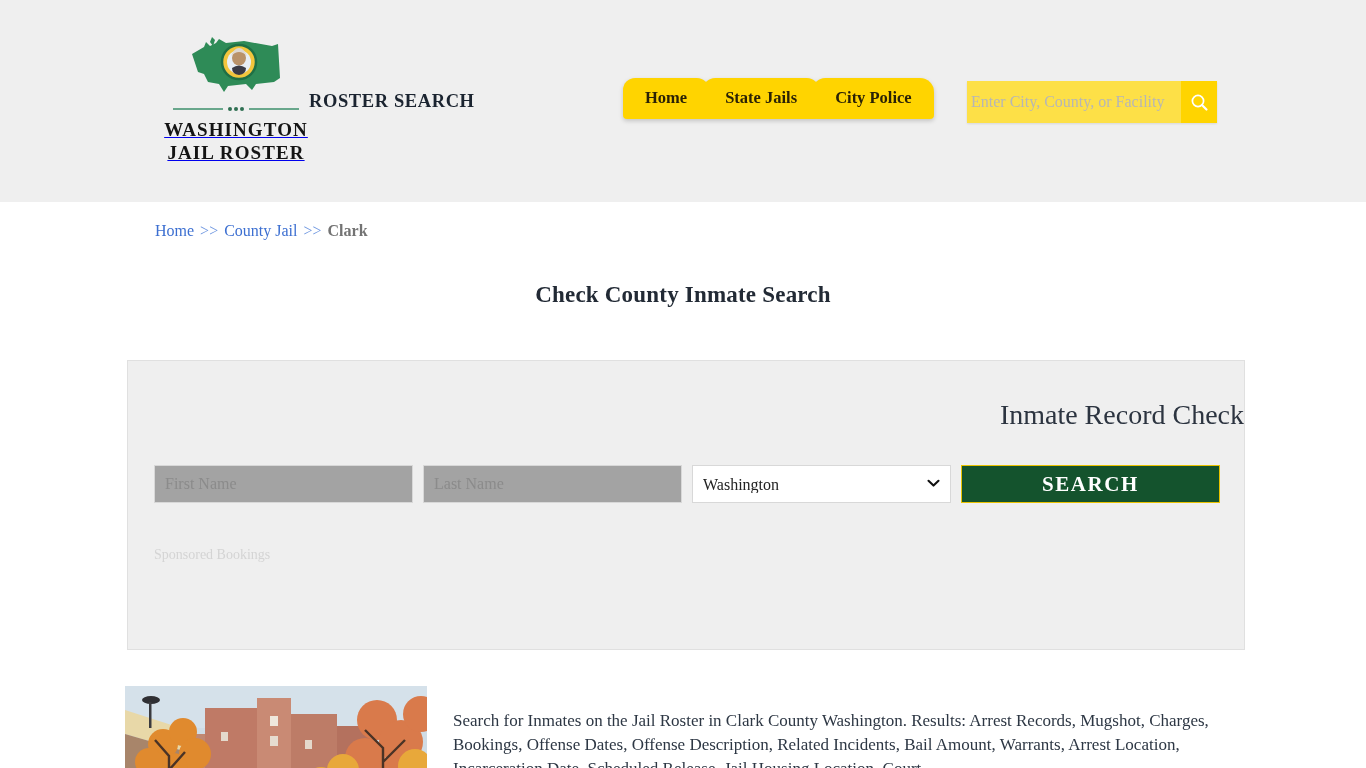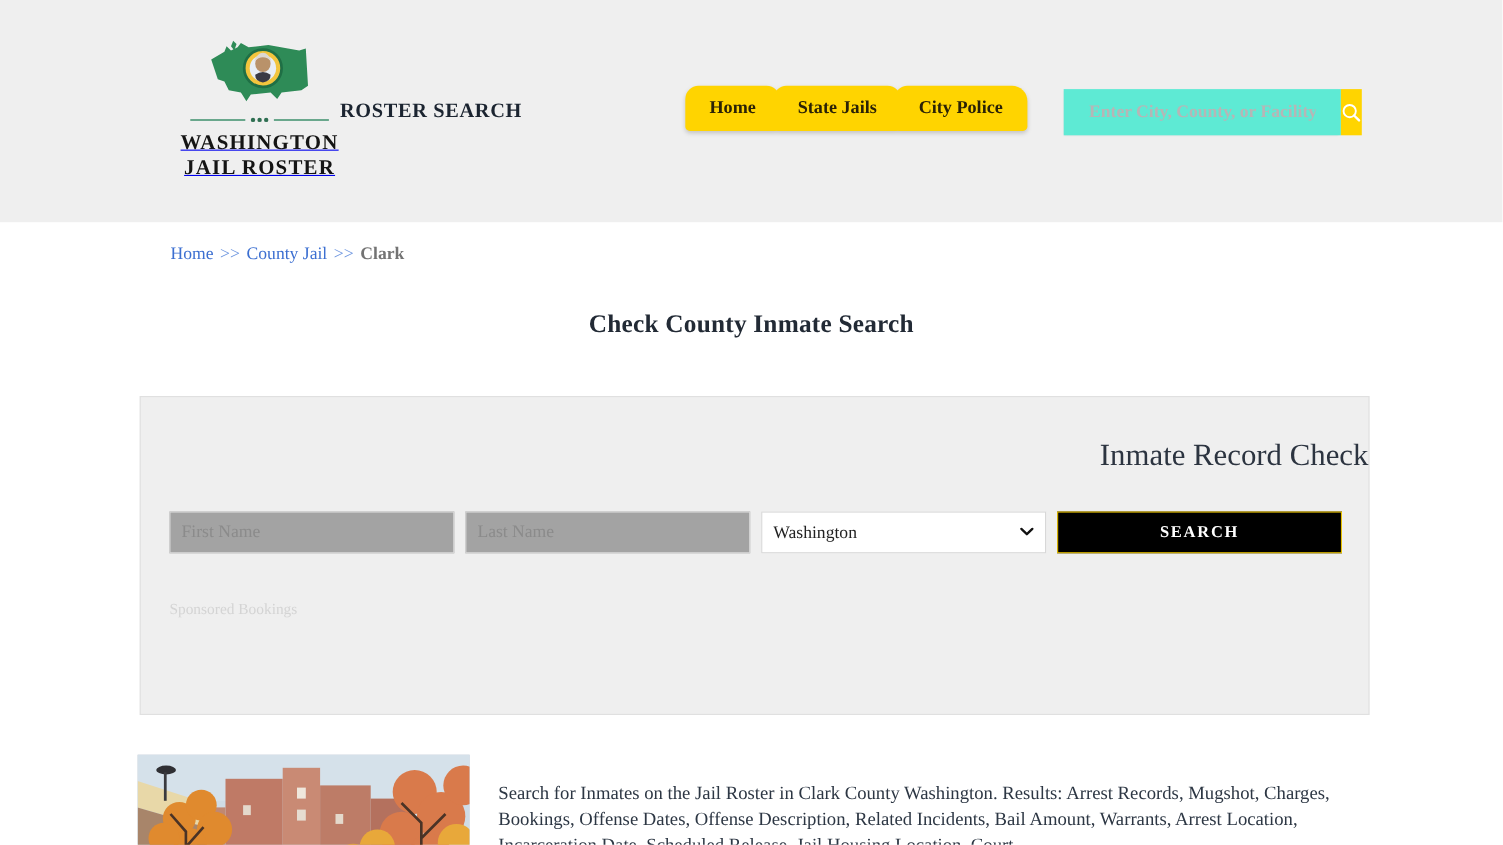--- a/index.html
+++ b/index.html
@@ -101,26 +101,25 @@
     top: 81px;
     display: flex;
     width: 250px;
     height: 42px;
     box-shadow: 0 1px 2px rgba(0,0,0,0.10);
   }
   .header-search-input {
     flex: 1;
     border: none;
     outline: none;
-    background: #5eead4;
-    padding: 0 23px;
+    background: #fde047;
+    padding: 0 4px;
     font-family: "Liberation Serif", "DejaVu Serif", serif;
     font-size: 16px;
     color: #555;
-    font-weight: bold;
   }
   .header-search-input::placeholder { color: #b6b6b6; }
   .header-search-btn {
     width: 36px;
     background: #ffd400;
     border: none;
     cursor: pointer;
     display: flex;
     align-items: center;
     justify-content: center;
@@ -229,25 +228,25 @@
   .select-chevron {
     position: absolute;
     right: 11px;
     top: 14px;
     pointer-events: none;
   }
 
   .search-submit {
     width: 259px;
     height: 38px;
-    background: #000000;
+    background: #14532d;
     border: 1px solid #e9c200;
     color: #ffffff;
     font-family: "Liberation Serif", "DejaVu Serif", serif;
-    font-size: 15px;
+    font-size: 21px;
     font-weight: bold;
     letter-spacing: 1.6px;
     cursor: pointer;
   }
 
   .sponsored-label {
     margin: 44px 0 0 26px;
     font-family: "Liberation Serif", "DejaVu Serif", serif;
     font-size: 14px;
     color: #d4d4d4;

